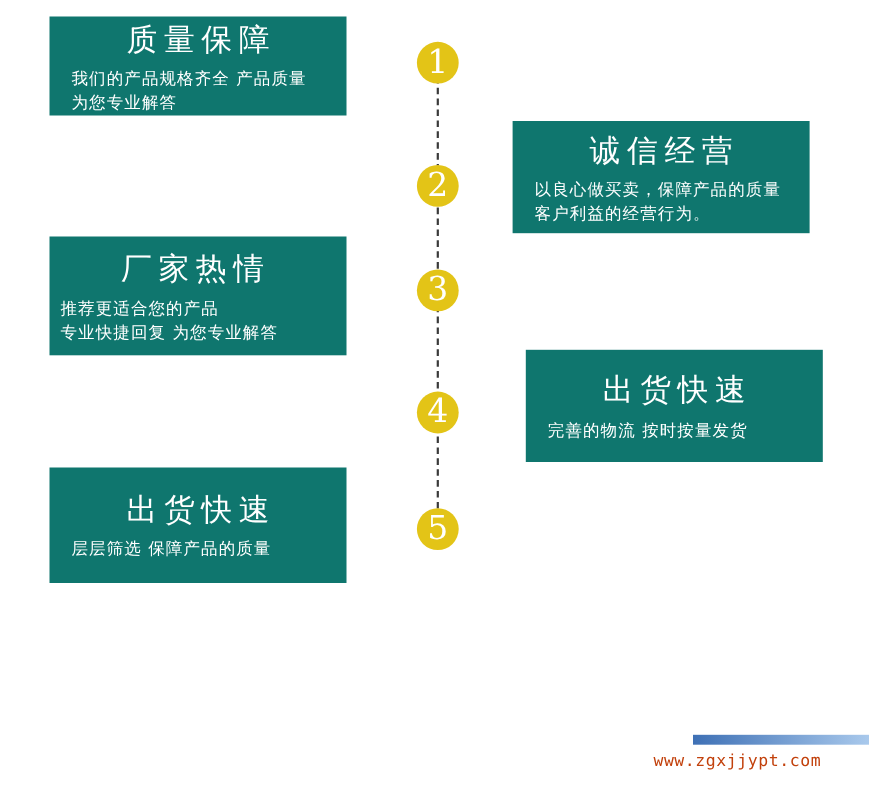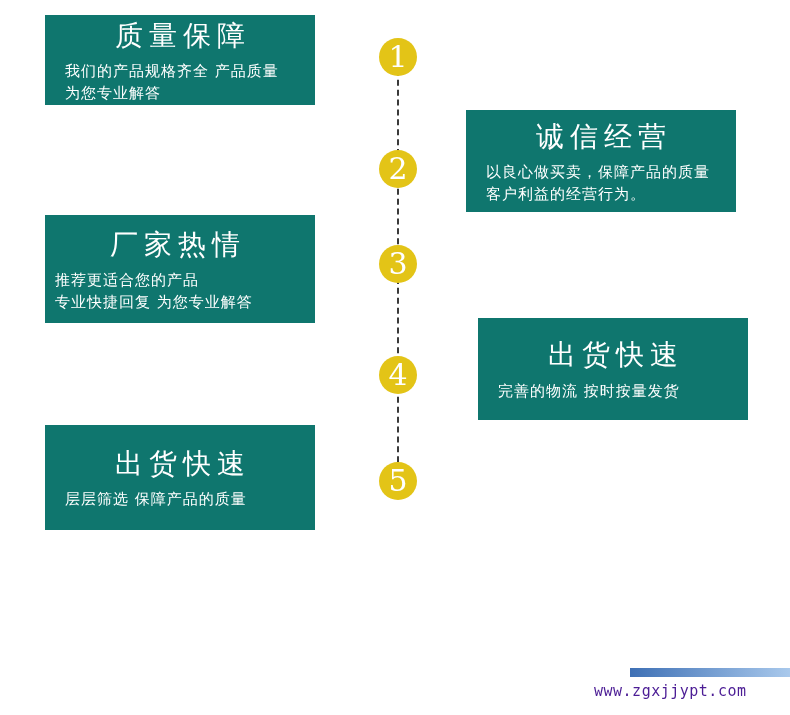--- a/index.html
+++ b/index.html
@@ -82,21 +82,21 @@
     width: 160px; height: 9px;
     background: linear-gradient(to right, #3e70b5, #a9c9ec);
   }
   .footer-url {
     position: absolute;
     left: 594px; top: 682px;
     width: 162px;
     font-family: "DejaVu Sans Mono", "Liberation Mono", monospace;
     font-size: 15px;
     letter-spacing: 0.5px;
-    color: #4c1d95;
+    color: #c2410c;
     white-space: nowrap;
   }
 </style>
 </head>
 <body>
 
 <div class="stage">
 
   <div class="timeline-line"></div>
 

